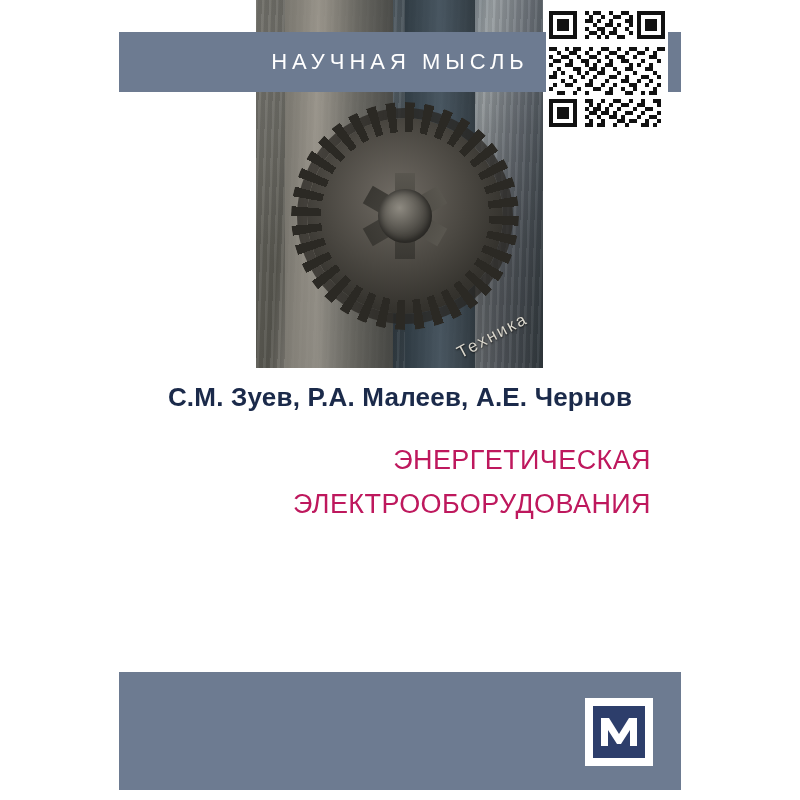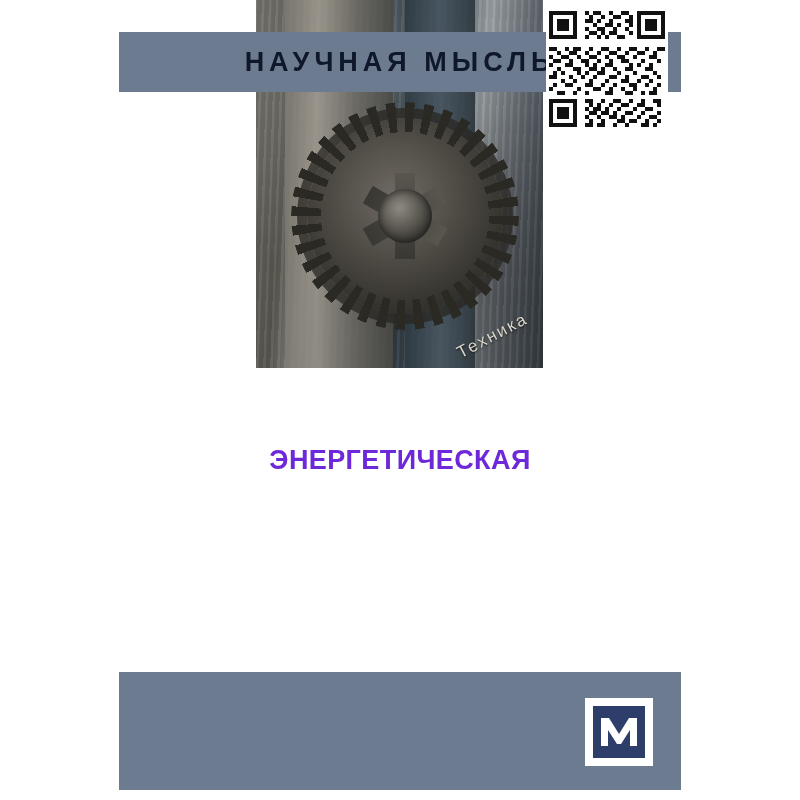--- a/index.html
+++ b/index.html
@@ -39,23 +39,23 @@
     top: 32px;
     width: 562px;
     height: 60px;
     background: #6d7b91;
     z-index: 6;
     display: flex;
     align-items: center;
     justify-content: center;
   }
   .series-banner-text {
-    color: #0f172a;
-    font-size: 27px;
-    font-weight: bold;
+    color: #ffffff;
+    font-size: 22px;
+    font-weight: normal;
     letter-spacing: 5px;
     white-space: nowrap;
   }
 
   
   .qr-wrap {
     position: absolute;
     right: 13px;
     top: 8px;
     width: 122px;
@@ -191,24 +191,24 @@
     color: #1b2a4a;
     letter-spacing: 0.2px;
   }
 
   
   .title {
     position: absolute;
     left: 30px;
     top: 438px;
     width: 502px;
-    text-align: center;
-    color: #6d28d9;
+    text-align: right;
+    color: #be185d;
     font-size: 27px;
-    font-weight: bold;
+    font-weight: normal;
     line-height: 44px;
     letter-spacing: 0.4px;
   }
   .title-line { display: block; white-space: nowrap; }
 
   
   .bottom-band {
     position: absolute;
     left: 0;
     bottom: 0;
@@ -428,23 +428,25 @@
           <rect x="9" y="28" width="2" height="1"></rect>
             <rect x="12" y="28" width="2" height="1"></rect>
             <rect x="16" y="28" width="1" height="1"></rect>
             <rect x="19" y="28" width="1" height="1"></rect>
             <rect x="23" y="28" width="2" height="1"></rect>
             <rect x="26" y="28" width="1" height="1"></rect>
         </g>
       </svg>
     </div>
 
+    <div class="authors">С.М. Зуев, Р.А. Малеев, А.Е. Чернов</div>
 
     <div class="title">
       <span class="title-line">ЭНЕРГЕТИЧЕСКАЯ</span>
+      <span class="title-line">ЭЛЕКТРООБОРУДОВАНИЯ</span>
     </div>
 
     <div class="bottom-band">
       <div class="publisher-mark">
         <svg width="52" height="52" viewBox="0 0 52 52" aria-hidden="true">
           <rect x="0" y="0" width="52" height="52" fill="#2d3e6b"></rect>
           <path d="M8 40 L8 12 L16 12 L26 28 L36 12 L44 12 L44 40 L37 40 L37 24 L28 38 L24 38 L15 24 L15 40 Z" fill="#ffffff"></path>
         </svg>
       </div>
     </div>

